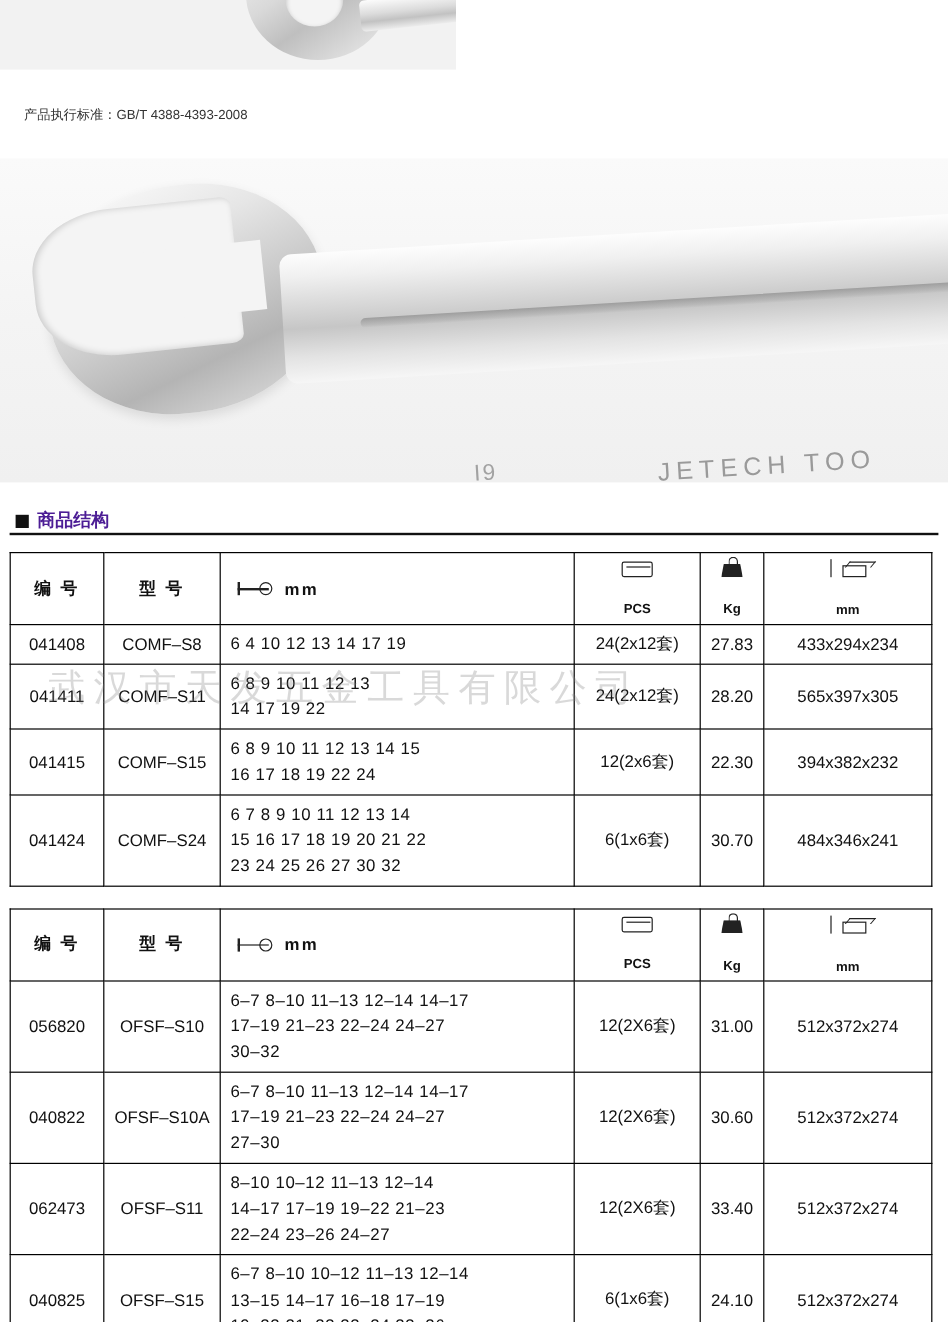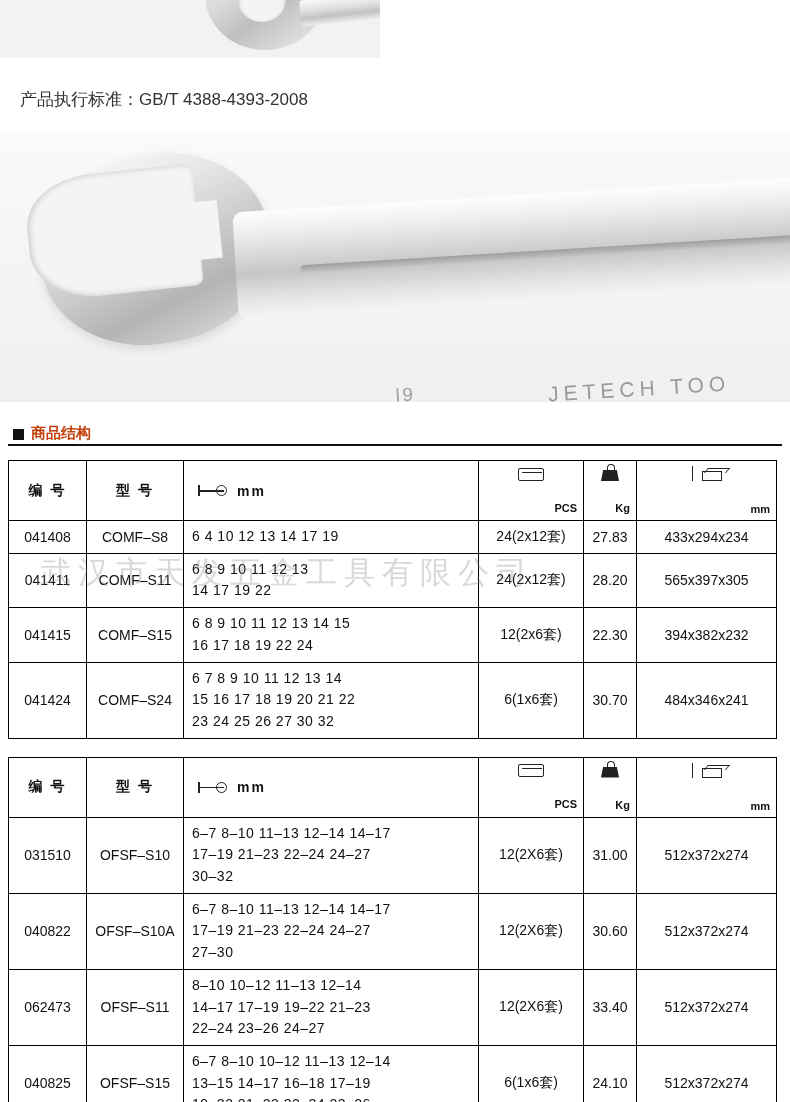--- a/index.html
+++ b/index.html
@@ -39,21 +39,21 @@
     width: 90px; height: 26px;
     background: linear-gradient(180deg,#fcfcfc 0%,#dcdcdc 45%,#c2c2c2 70%,#ededed 100%);
     transform: rotate(-6deg);
     border-radius: 4px;
   }
 
   
   .standard-line {
     height: 74px;
     padding: 30px 0 0 20px;
-    font-size: 17px;
+    font-size: 11px;
     color: #333;
     background: #fff;
   }
 
   
   .photo-band {
     width: 790px; height: 270px;
     background: linear-gradient(180deg,#fafafa 0%,#f4f4f4 50%,#f0f0f0 100%);
     position: relative;
     overflow: hidden;
@@ -115,21 +115,21 @@
     margin: 22px 8px 14px 8px;
     height: 22px;
     border-bottom: 2px solid #111;
     display: flex;
     align-items: center;
   }
   .section-head .sq {
     width: 11px; height: 11px; background: #111; margin: 0 7px 0 5px;
   }
   .section-head .title {
-    font-size: 15px; font-weight: bold; color: #c2410c;
+    font-size: 15px; font-weight: bold; color: #4c1d95;
     padding-bottom: 2px;
   }
 
   
   .spec-table {
     border-collapse: collapse;
     width: 615px;
     margin: 0 8px 18px 8px;
     table-layout: fixed;
   }
@@ -150,21 +150,21 @@
     line-height: 1.55;
     letter-spacing: 0.5px;
   }
   .col-code  { width: 78px; }
   .col-model { width: 97px; }
   .col-spec  { width: 295px; }
   .col-pcs   { width: 105px; }
   .col-kg    { width: 53px; }
   .col-dim   { width: 140px; }
 
-  .hdr-icon { display: flex; flex-direction: column; align-items: flex-end; justify-content: center; line-height: 1.1; gap: 20px; }
+  .hdr-icon { display: flex; flex-direction: column; align-items: center; justify-content: center; line-height: 1.1; gap: 20px; }
   .hdr-icon .sub { font-size: 11px; letter-spacing: 0; }
   .hdr-left { display:flex; align-items:center; justify-content:flex-start; padding-left:8px; gap:5px;}
   .box-ico { display:block; width:26px; height:13px; border:1px solid #222; border-radius:2px; position:relative; margin:0 auto 1px auto;}
   .box-ico:after{content:"";position:absolute;left:3px;top:3px;width:20px;height:1px;background:#222;}
   .kg-ico { display:block; width:18px; height:14px; margin:0 auto 1px auto; position:relative;}
   .kg-ico:before{content:"";position:absolute;left:0;bottom:0;width:18px;height:11px;background:#222;clip-path:polygon(12% 0,88% 0,100% 100%,0 100%);}
   .kg-ico:after{content:"";position:absolute;left:6px;top:-3px;width:6px;height:6px;border:1.5px solid #222;border-bottom:none;border-radius:4px 4px 0 0;}
   .dim-ico { display:block; width:30px; height:16px; margin:0 auto 1px auto; position:relative;}
   .dim-ico .bx{position:absolute;right:0;bottom:1px;width:20px;height:10px;border:1px solid #222;}
   .dim-ico .bx:before{content:"";position:absolute;left:3px;top:-4px;width:20px;height:4px;border:1px solid #222;border-bottom:none;transform:skewX(-40deg);}
@@ -337,21 +337,21 @@
                 <i class="ar"></i>
                 <i class="bx"></i>
               </span>
             <span class="sub">mm</span>
           </div>
         </td>
       </tr>
     </thead>
     <tbody>
         <tr>
-          <td>031510</td>
+          <td>056820</td>
           <td>OFSF–S10</td>
           <td class="spec-cell">6–7  8–10  11–13  12–14  14–17<br>17–19  21–23  22–24  24–27<br>30–32</td>
           <td>12(2X6套)</td>
           <td>31.00</td>
           <td>512x372x274</td>
         </tr>
         <tr>
           <td>040822</td>
           <td>OFSF–S10A</td>
           <td class="spec-cell">6–7  8–10  11–13  12–14  14–17<br>17–19  21–23  22–24  24–27<br>27–30</td>

